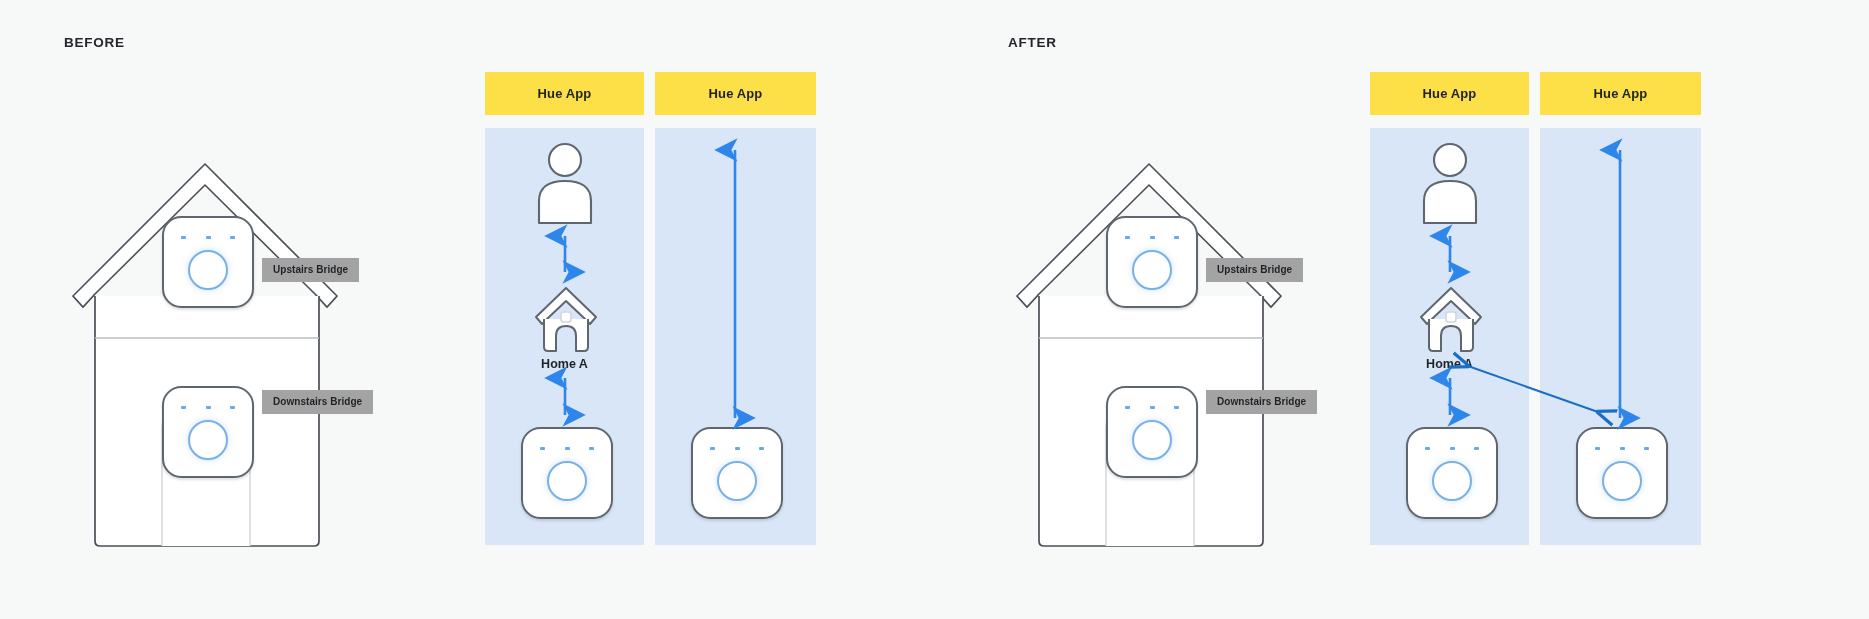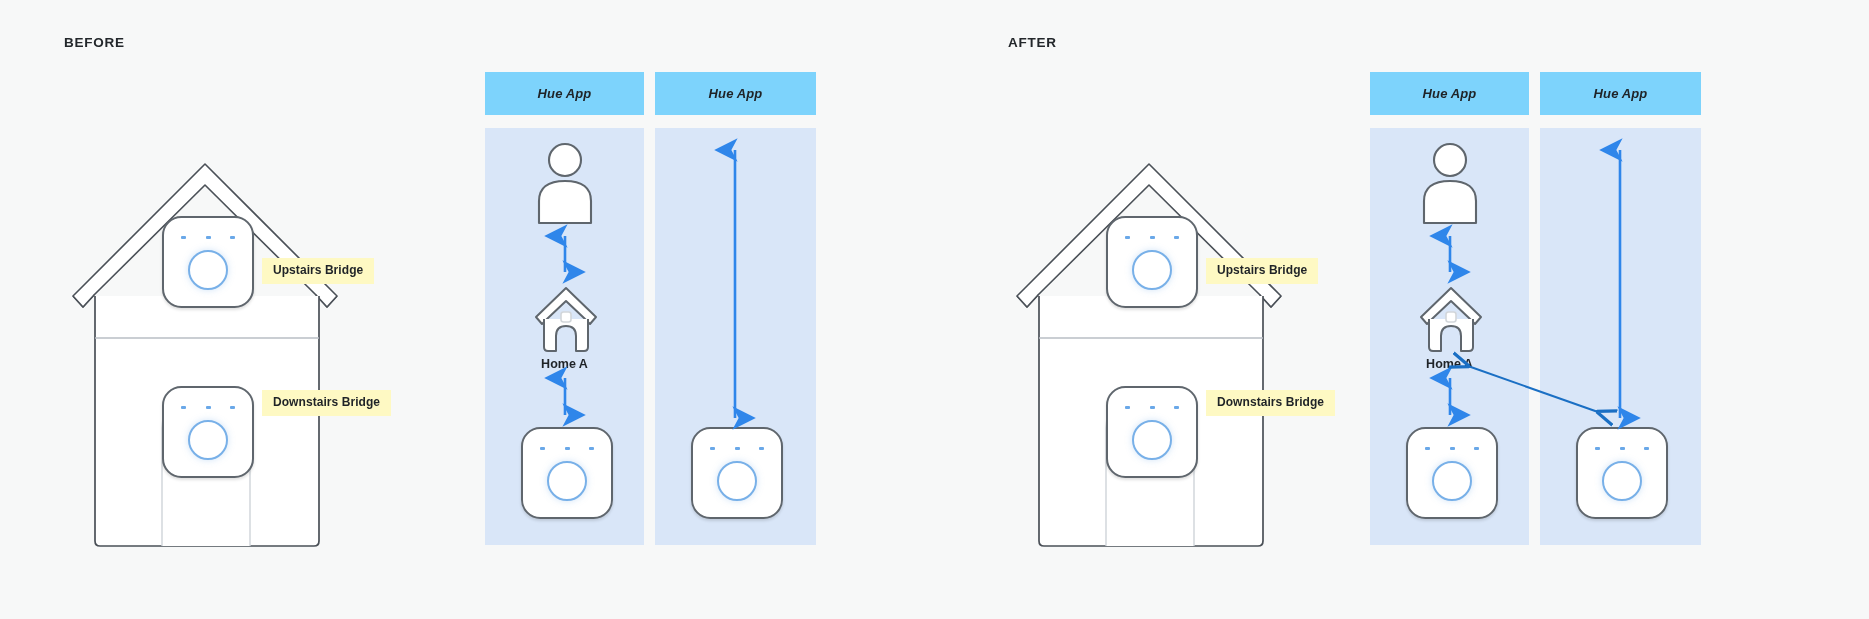--- a/index.html
+++ b/index.html
@@ -70,41 +70,40 @@
     left: 50%;
     transform: translateX(-50%);
     border-radius: 50%;
     border: 2.2px solid #78b0e8;
     background: #fff;
     box-shadow: 0 0 7px rgba(120,176,232,0.35);
   }
   
   .callout {
     position: absolute;
-    background: #fef9c3;
+    background: #a3a3a3;
     color: #1f2327;
-    font-size: 12px;
+    font-size: 10px;
     font-weight: 700;
     letter-spacing: 0.005em;
     padding: 6px 11px 7px 11px;
     white-space: nowrap;
     line-height: 1.1;
   }
   
   .app-col-head {
     position: absolute;
-    background: #7dd3fc;
+    background: #fde047;
     display: flex;
     align-items: center;
     justify-content: center;
     font-size: 13px;
     font-weight: 700;
     color: #1f2327;
     letter-spacing: 0.01em;
-    font-style: italic;
   }
   .app-col-body {
     position: absolute;
     background: #d9e6f8;
   }
   .person-icon, .homeicon {
     position: absolute;
   }
   .person-icon svg, .homeicon svg { display: block; overflow: visible; }
   .home-label {

